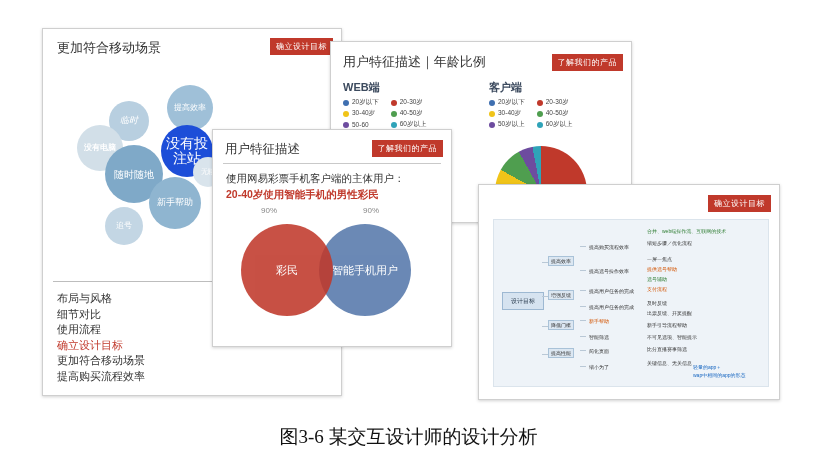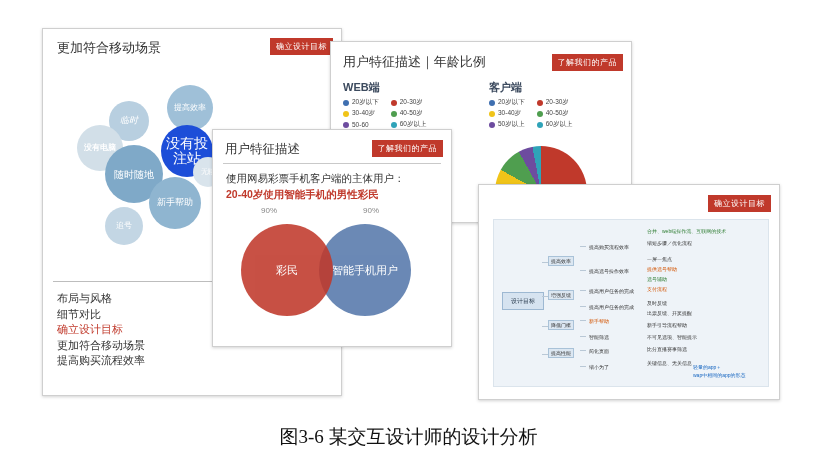--- a/index.html
+++ b/index.html
@@ -257,20 +257,21 @@
         <div class="bubble" style="left: 118px; top: 96px; width: 52px; height: 52px; background: #1d4ed8; font-size: 14px;">没有投注站</div>
         <div class="bubble" style="left: 62px; top: 116px; width: 58px; height: 58px; background: rgb(127, 169, 200); font-size: 10px;">随时随地</div>
         <div class="bubble" style="left: 106px; top: 148px; width: 52px; height: 52px; background: rgb(143, 181, 208); font-size: 9px;">新手帮助</div>
         <div class="bubble" style="left: 62px; top: 178px; width: 38px; height: 38px; background: rgb(195, 214, 228); font-size: 8px;">追号</div>
         <div class="bubble" style="left: 150px; top: 128px; width: 30px; height: 30px; background: rgb(217, 228, 236); font-size: 7px;">无聊</div>
       </div>
     <div class="s1-divider"></div>
     <div class="s1-list" id="s1-list">
         <div>布局与风格</div>
         <div>细节对比</div>
+        <div>使用流程</div>
         <div class="hl">确立设计目标</div>
         <div>更加符合移动场景</div>
         <div>提高购买流程效率</div>
       </div>
   </div>
 
   <div class="slide" id="slide2">
     <div class="s2-title">用户特征描述｜年龄比例</div>
     <div class="red-tag" id="s2-tag">了解我们的产品</div>
 

